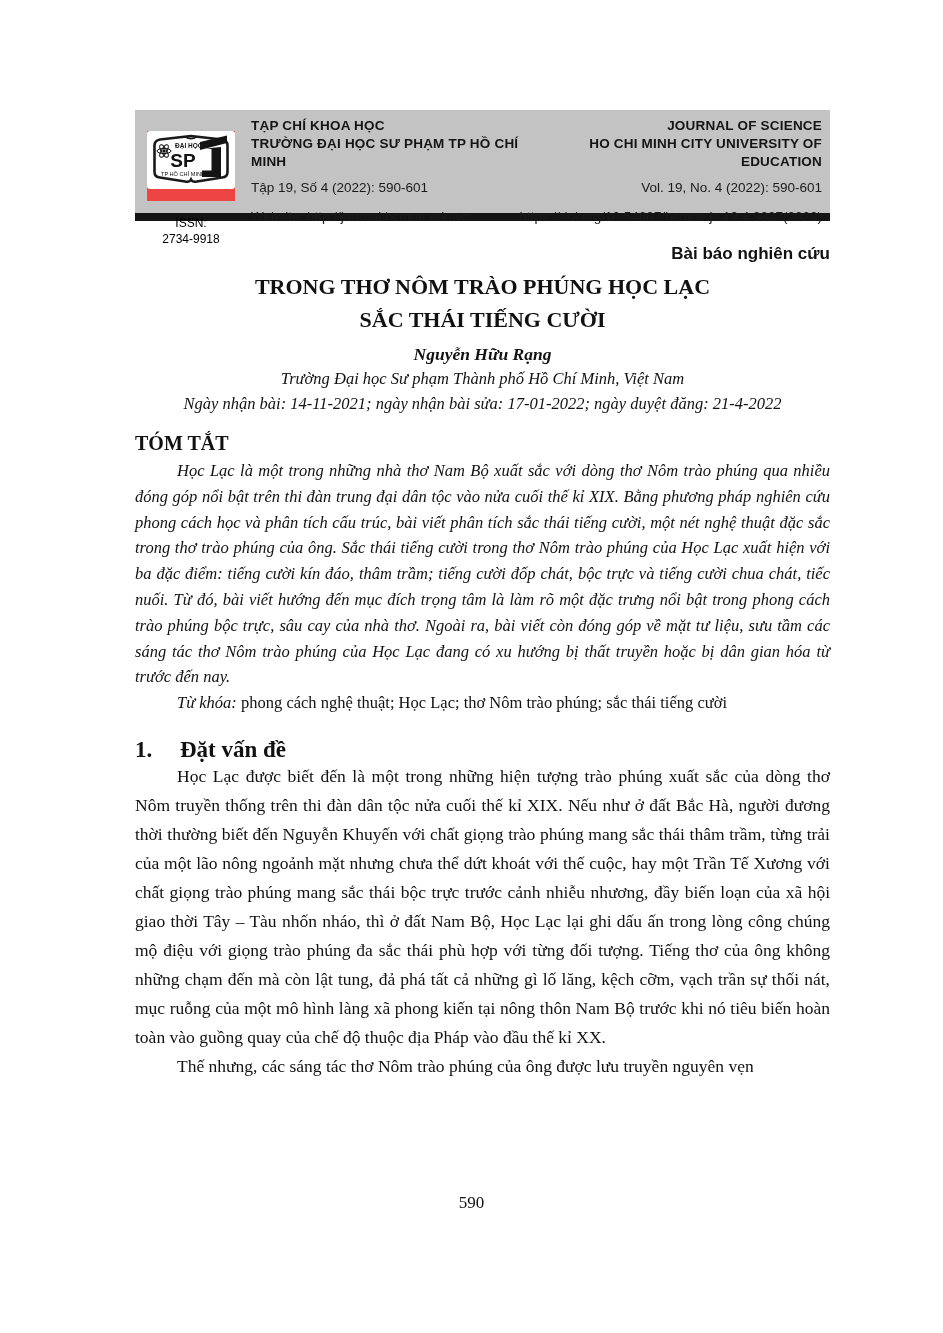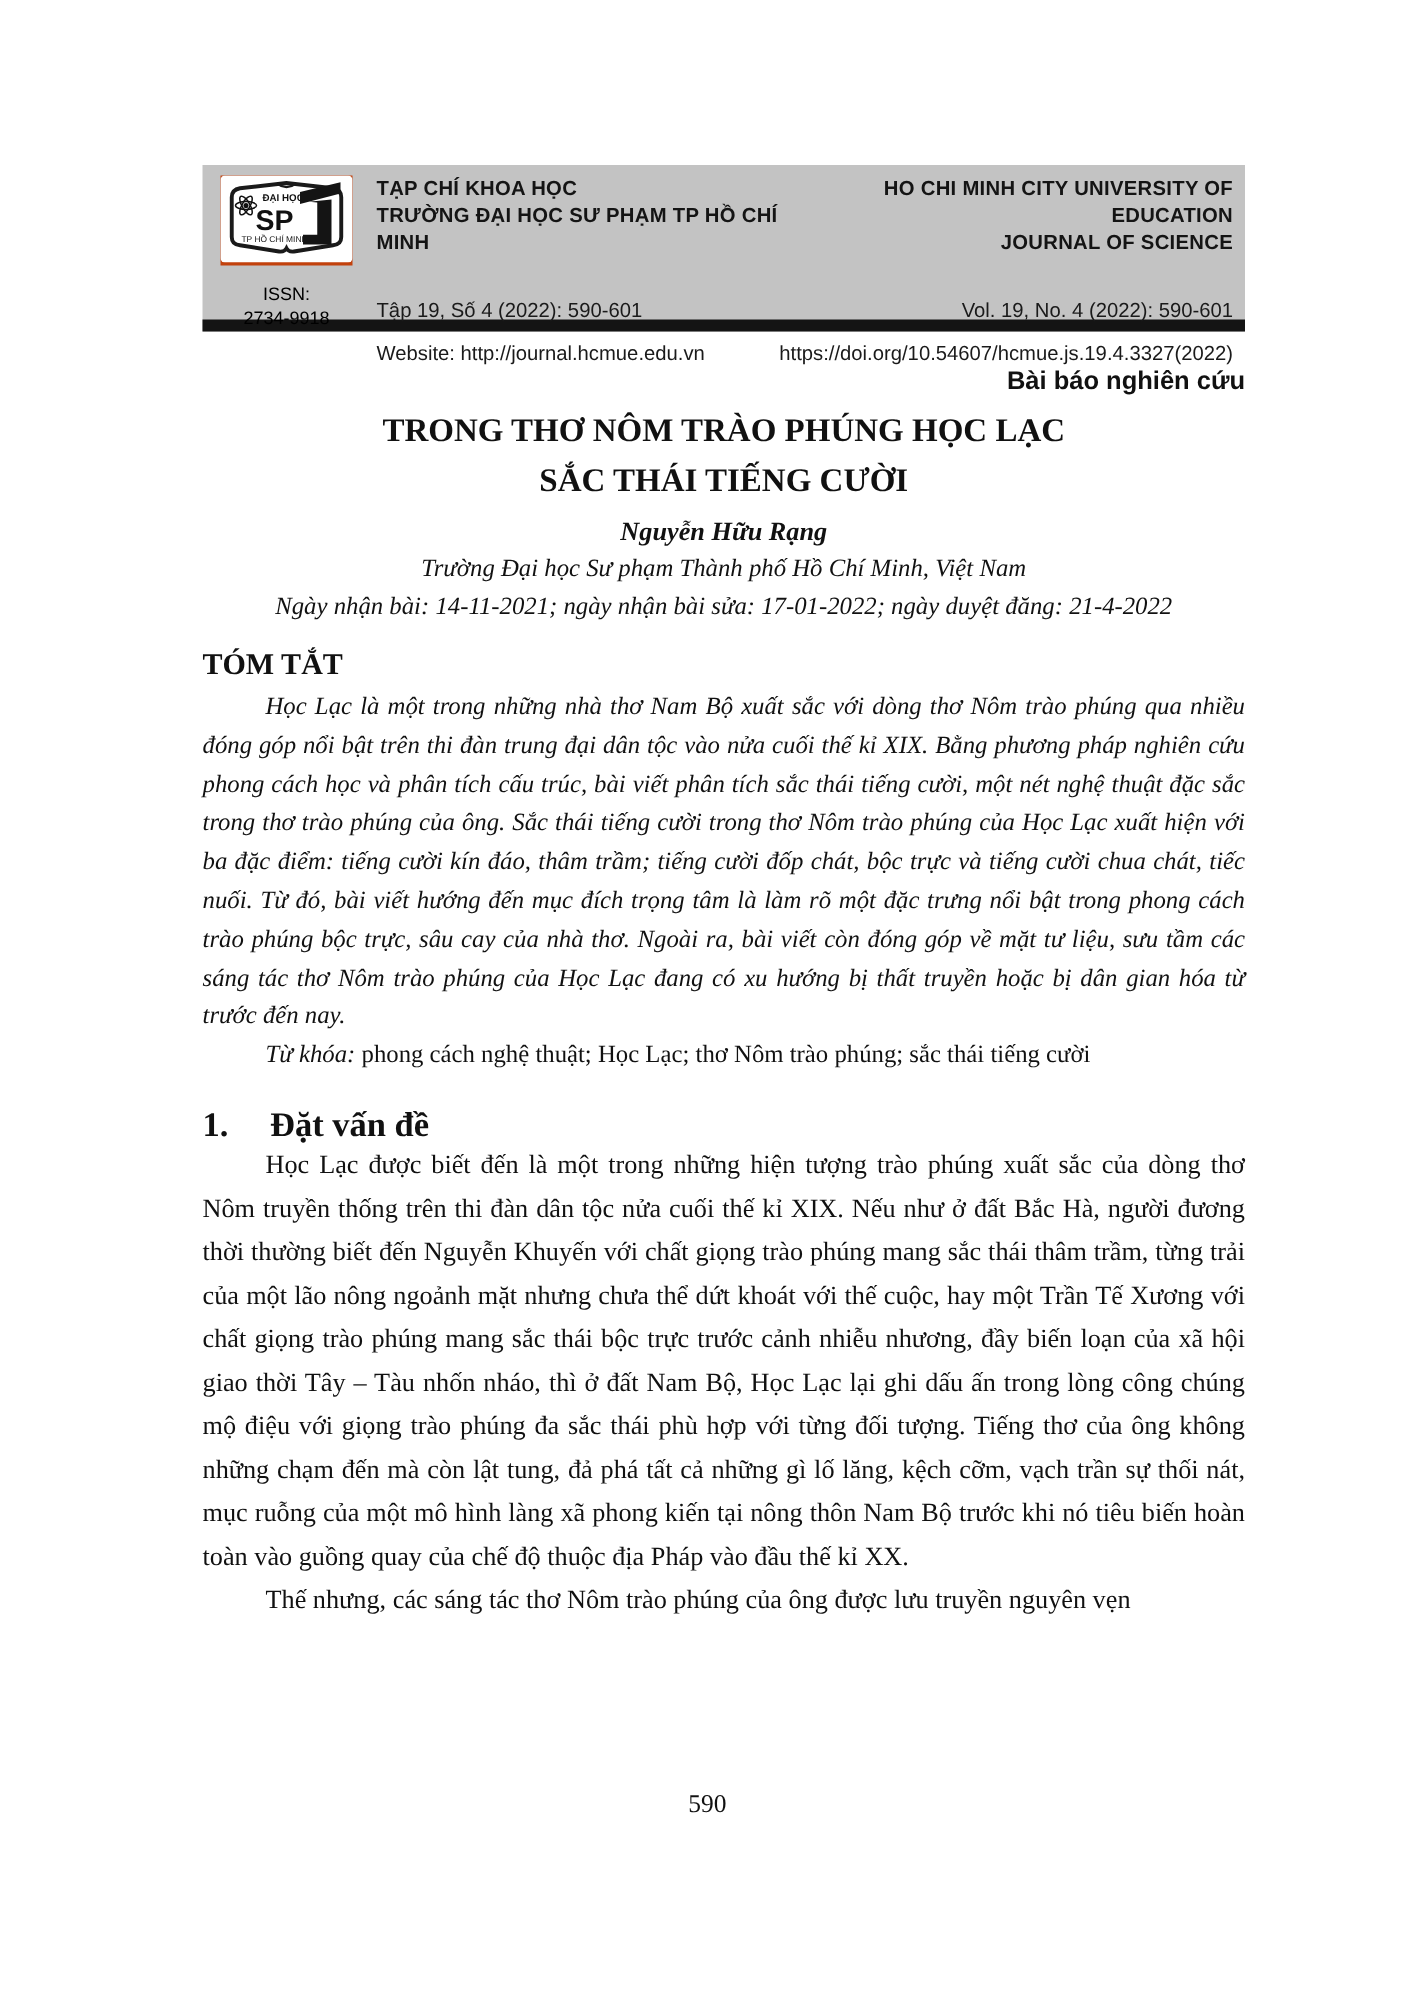--- a/index.html
+++ b/index.html
@@ -16,27 +16,27 @@
   
   .band {
     position:absolute; left:135px; top:110px; width:695px; height:111px;
     background:#c3c3c3;
     border-bottom:8px solid #141414;
     display:flex;
     padding:7px 8px 0 6px;
     font-family:"Liberation Sans", sans-serif;
   }
   .logo-col { width:100px; flex:0 0 100px; text-align:center; }
-  .logo-box { width:88px; height:60px; background:#c2410c; margin:0 auto; }
+  .logo-box { width:88px; height:70px; background:#ef4444; margin:14px auto; }
   .issn { margin-top:11px; font-size:12px; line-height:16px; color:#000000; }
   .band-left { flex:1 1 auto; padding-left:10px; }
   .band-right { flex:1 1 auto; text-align:right; }
   .band-bold { font-weight:bold; font-size:13.5px; line-height:18px; color:#141414; letter-spacing:0.2px; }
   .band-line { font-size:13.5px; line-height:16px; color:#1a1a1a; }
-  .band-vol { margin-top:28px; }
+  .band-vol { margin-top:9px; }
   .band-web { margin-top:13px; }
 
   
   .content { position:absolute; left:135px; top:244px; width:695px; }
 
   .article-label {
     text-align:right; font-family:"Liberation Sans", sans-serif;
     font-weight:bold; font-size:17px; line-height:20px;
   }
   .title {
@@ -108,22 +108,22 @@
       <div class="band-bold">
         <div>TẠP CHÍ KHOA HỌC</div>
         <div>TRƯỜNG ĐẠI HỌC SƯ PHẠM TP HỒ CHÍ MINH</div>
       </div>
       <div class="band-line band-vol">Tập 19, Số 4 (2022): 590-601</div>
       <div class="band-line band-web">Website: http://journal.hcmue.edu.vn</div>
     </div>
 
     <div class="band-right">
       <div class="band-bold">
+        <div>JOURNAL OF SCIENCE</div>
         <div>HO CHI MINH CITY UNIVERSITY OF EDUCATION</div>
-        <div>JOURNAL OF SCIENCE</div>
       </div>
       <div class="band-line band-vol">Vol. 19, No. 4 (2022): 590-601</div>
       <div class="band-line band-web">https://doi.org/10.54607/hcmue.js.19.4.3327(2022)</div>
     </div>
   </div>
 
   <div class="content">
     <div class="article-label">Bài báo nghiên cứu</div>
 
     <h1 class="title">

